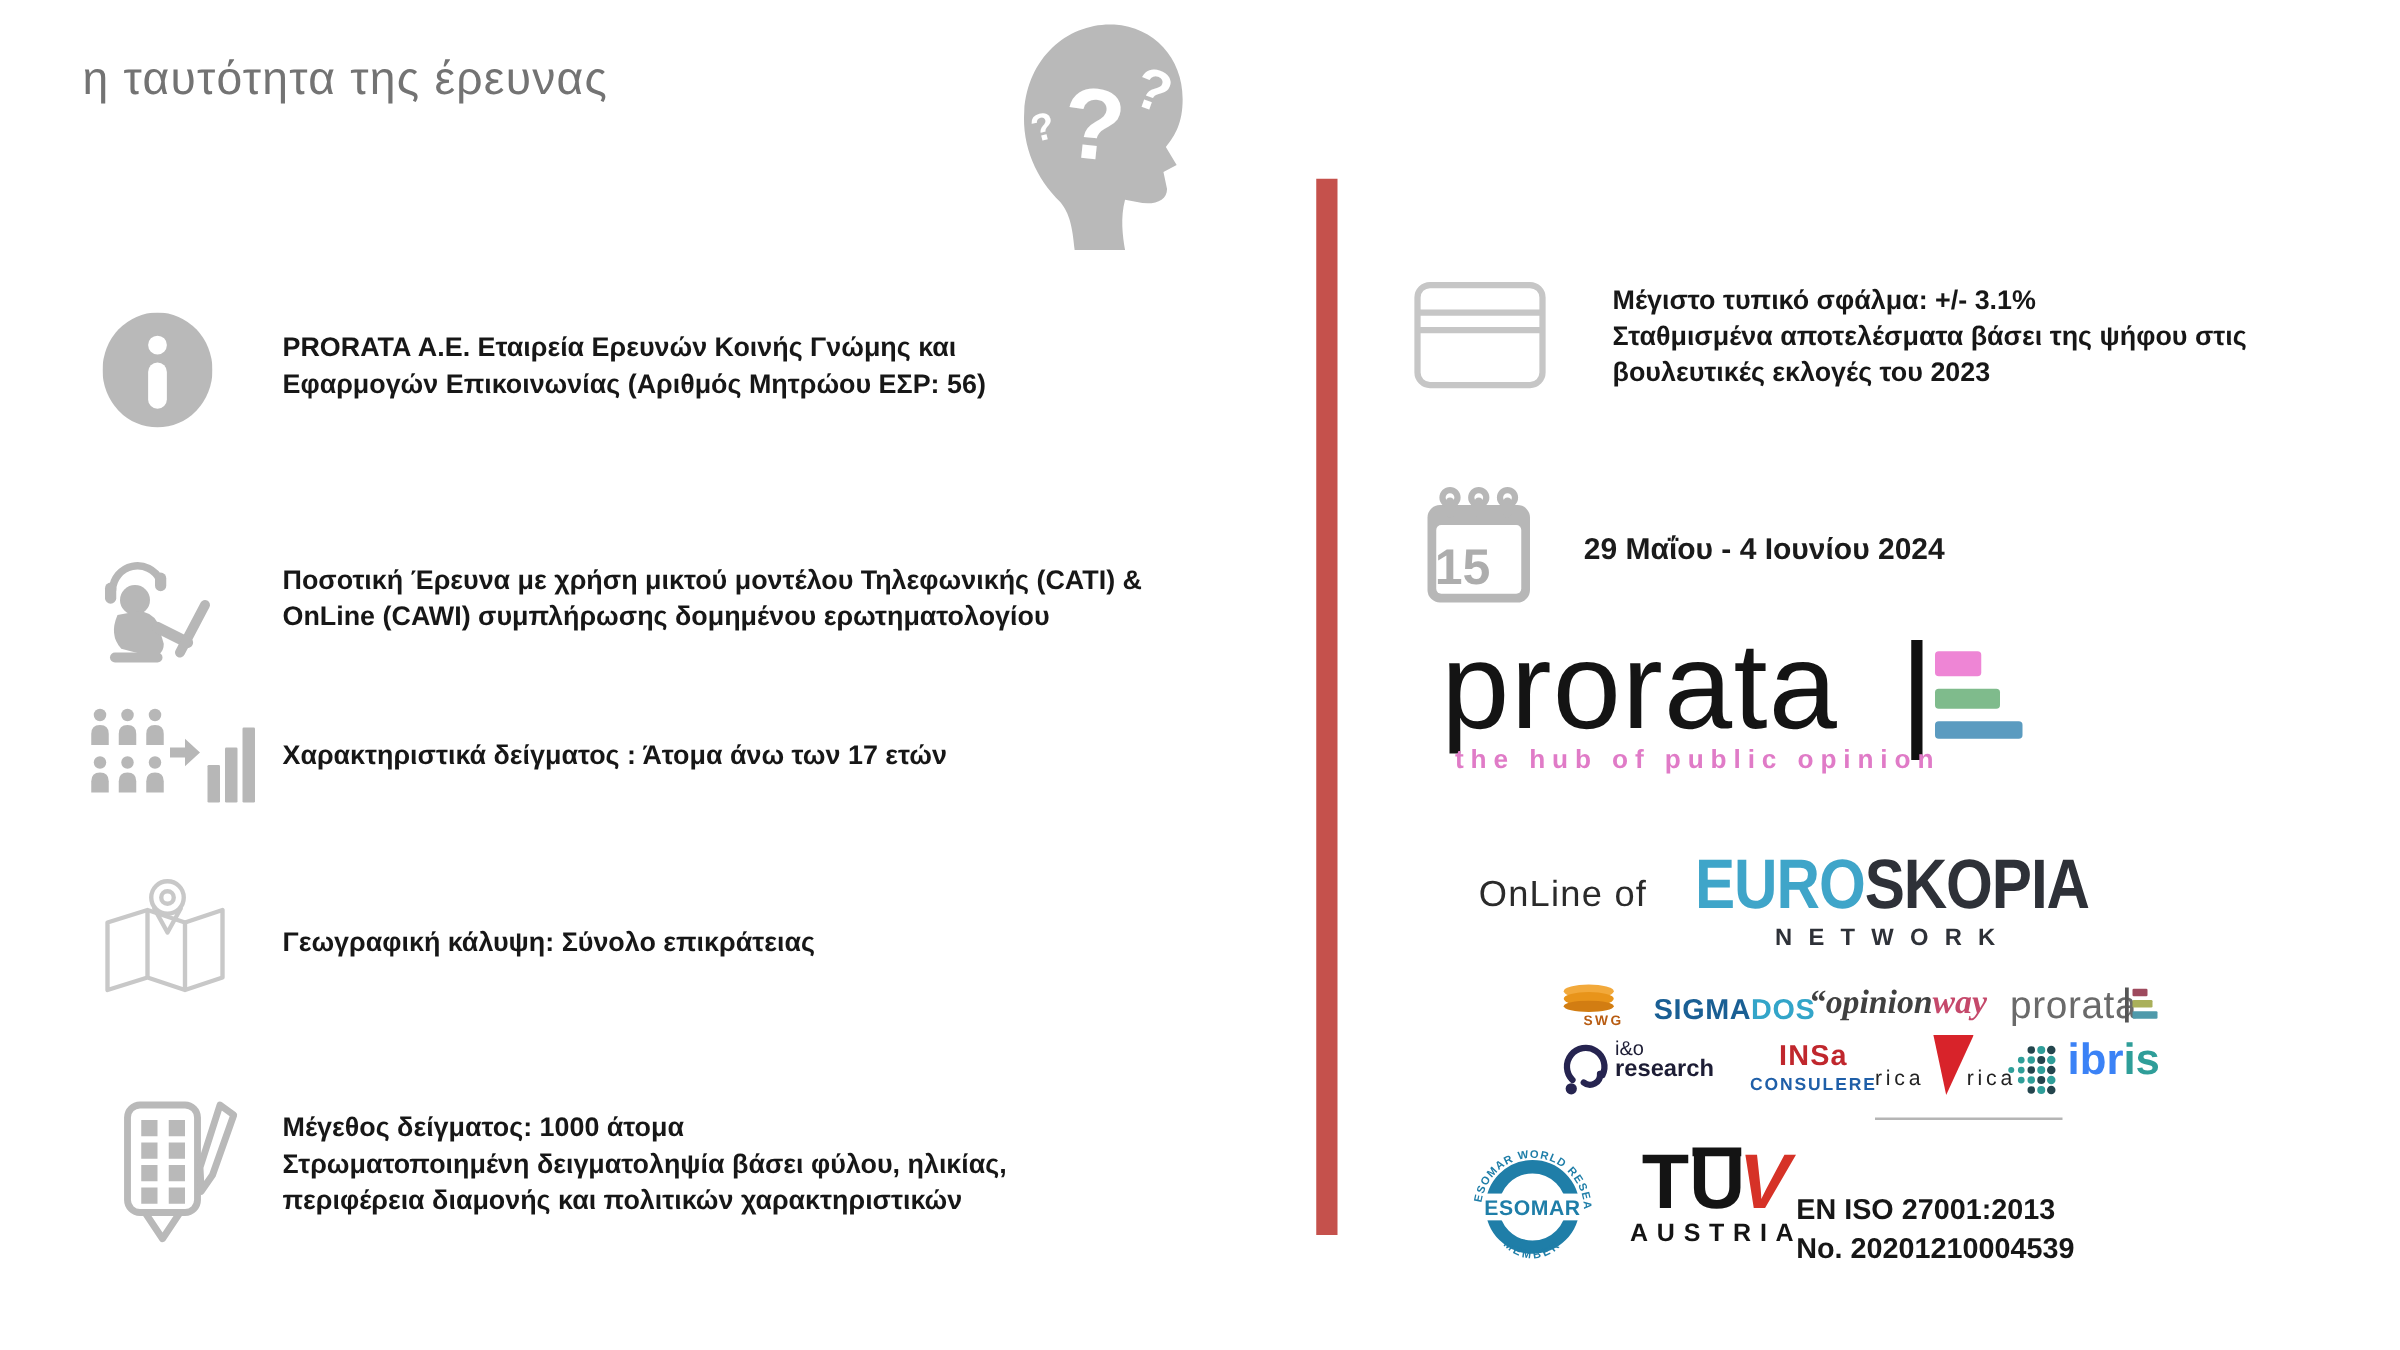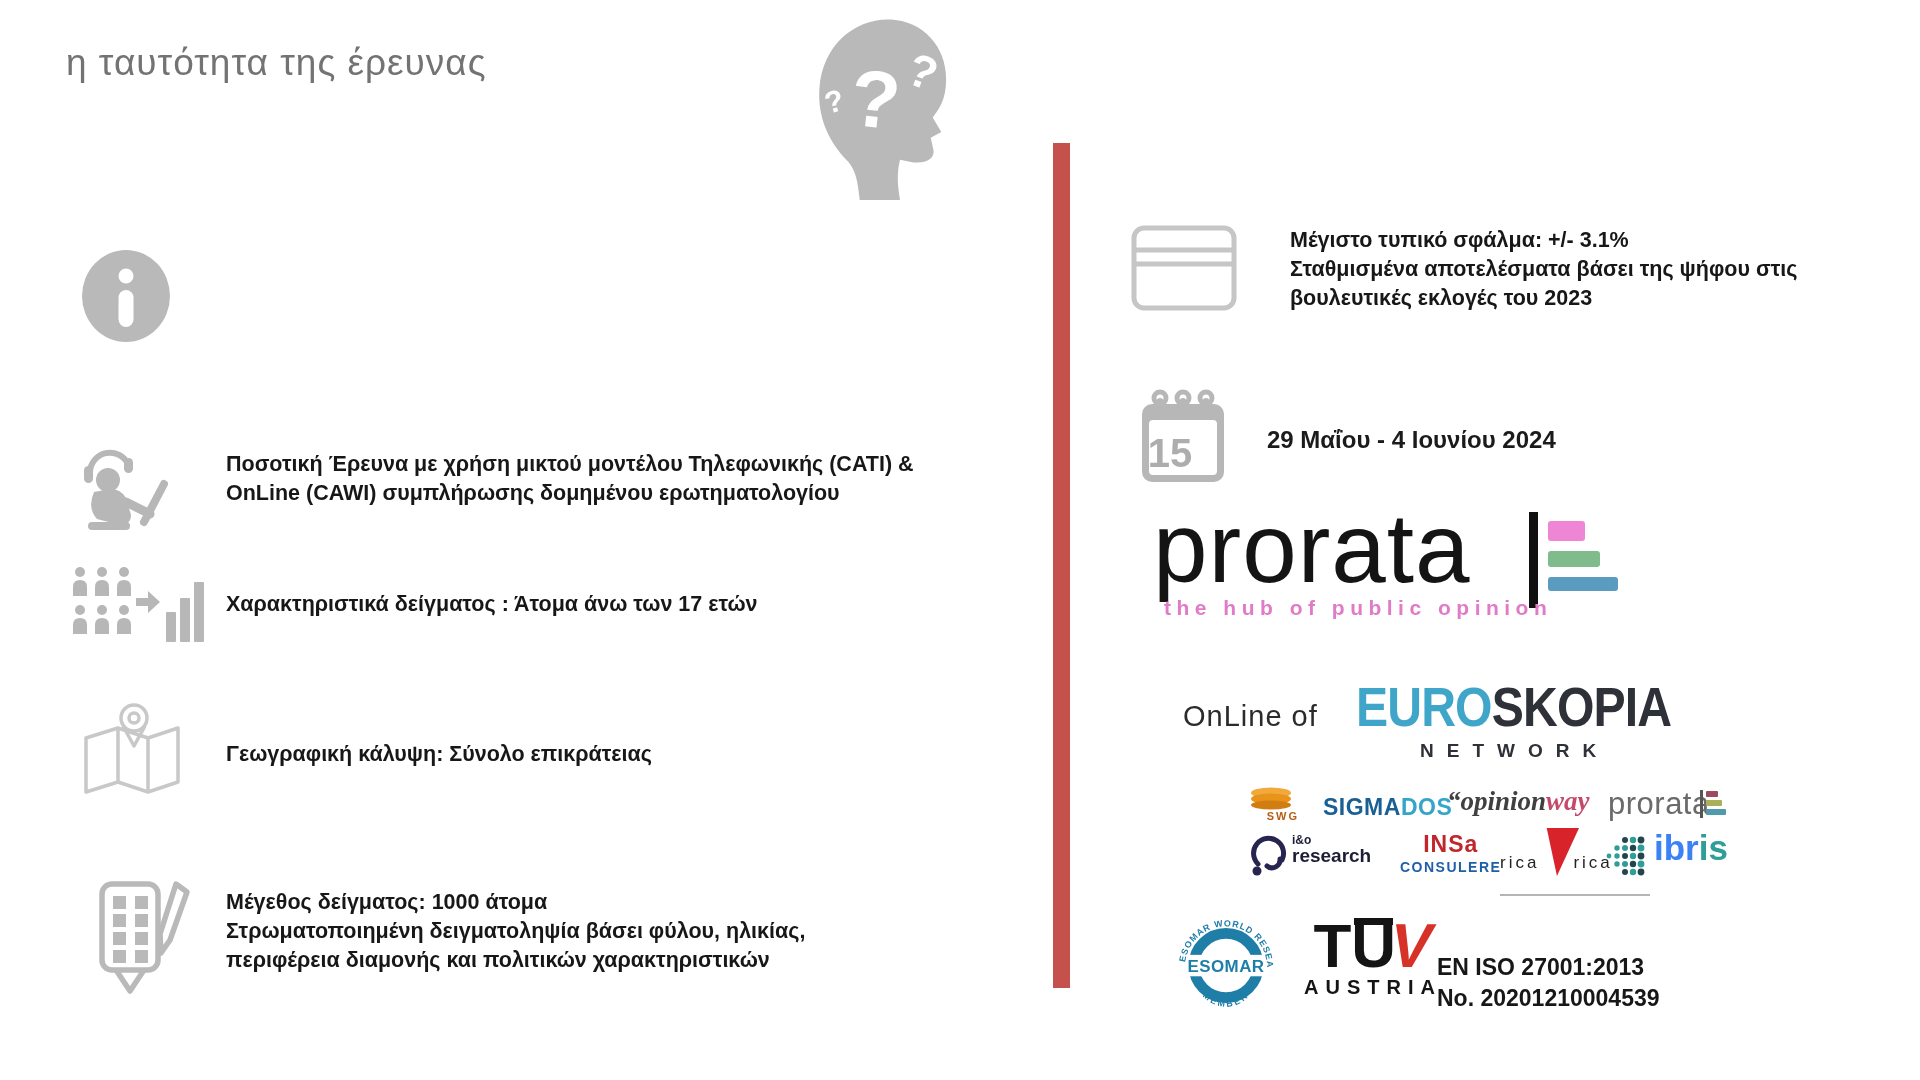--- a/index.html
+++ b/index.html
@@ -40,21 +40,21 @@
   .ow1{color:#404040;} .ow2{color:#c5496b;}
   .prorata-small{left:1608px;top:786px;font-size:31px;font-weight:300;color:#6a6a6a;letter-spacing:0.5px;}
   .ps-bars{left:1700px;top:790px;}
   .ps-vbar{display:block;width:3px;height:28px;background:#555;position:absolute;left:0;top:0;}
   .ps-b{display:block;position:absolute;height:6px;border-radius:1px;}
   .ps-b1{left:6px;top:1px;width:12px;background:#9e4a5e;}
   .ps-b2{left:6px;top:10px;width:16px;background:#aab05a;}
   .ps-b3{left:6px;top:19px;width:20px;background:#4f9aab;}
   .io{left:1250px;top:834px;}
   .io-text{left:1292px;top:832px;color:#1d1d35;line-height:16px;}
-  .io-1{font-size:12px;font-weight:700;}
+  .io-1{font-size:16px;font-weight:400;}
   .io-2{font-size:19px;font-weight:800;}
   .insa{left:1400px;top:830px;text-align:center;}
   .insa-1{font-size:23px;font-weight:900;color:#c0272d;line-height:29px;letter-spacing:1px;}
   .insa-2{font-size:14px;font-weight:800;color:#1f5fa8;letter-spacing:1.5px;}
   .pitagorica{left:1500px;top:853px;font-size:17px;letter-spacing:3px;color:#222;font-weight:400;}
   .pit-tri{left:1541px;top:828px;width:38px;height:48px;background:#d8232a;
            clip-path:polygon(15% 0,100% 0,42% 100%);}
   .pit-line{left:1500px;top:894px;width:150px;height:2px;background:#b5b5b5;}
   .ibris{left:1604px;top:833px;}
   .ibris-text{left:1654px;top:828px;font-size:35px;font-weight:800;}
@@ -91,20 +91,22 @@
     <text x="78" y="122" font-size="84" font-weight="bold" fill="#ffffff" text-anchor="middle" transform="rotate(6 78 95)">?</text>
     <text x="122" y="80" font-size="48" font-weight="bold" fill="#ffffff" text-anchor="middle" transform="rotate(20 122 80)">?</text>
     <text x="38" y="106" font-size="32" font-weight="bold" fill="#ffffff" text-anchor="middle" transform="rotate(-14 38 106)">?</text>
   </svg>
 
   <svg class="abs i1" width="88" height="92" viewBox="0 0 88 92">
     <ellipse cx="44" cy="46" rx="44" ry="46" fill="#b9b9b9"></ellipse>
     <circle cx="44" cy="26" r="7.5" fill="#ffffff"></circle>
     <rect x="36.5" y="40" width="15" height="37" rx="7.5" fill="#ffffff"></rect>
   </svg>
+  <div class="abs item-text pre t1">PRORATA Α.Ε. Εταιρεία Ερευνών Κοινής Γνώμης και
+Εφαρμογών Επικοινωνίας (Αριθμός Μητρώου ΕΣΡ: 56)</div>
 
   <svg class="abs i2" width="112" height="110" viewBox="0 0 112 110">
     <path d="M24,50 a20,20 0 0 1 38,-8" stroke="#b7b7b7" stroke-width="6" fill="none" stroke-linecap="round"></path>
     <rect x="18" y="44" width="9" height="17" rx="4.5" fill="#b7b7b7"></rect>
     <rect x="58" y="36" width="9" height="15" rx="4.5" fill="#b7b7b7"></rect>
     <circle cx="42" cy="58" r="12" fill="#b7b7b7"></circle>
     <path d="M28,70 q-7,16 3,27 l23,6 q11,0 11,-10 l-5,-17 q-5,-9 -16,-9 z" fill="#b7b7b7"></path>
     <path d="M60,80 l24,12" stroke="#b7b7b7" stroke-width="9" stroke-linecap="round"></path>
     <path d="M98,62 l-20,38" stroke="#b7b7b7" stroke-width="8" stroke-linecap="round" fill="none"></path>
     <rect x="22" y="100" width="42" height="8" rx="4" fill="#b7b7b7"></rect>

